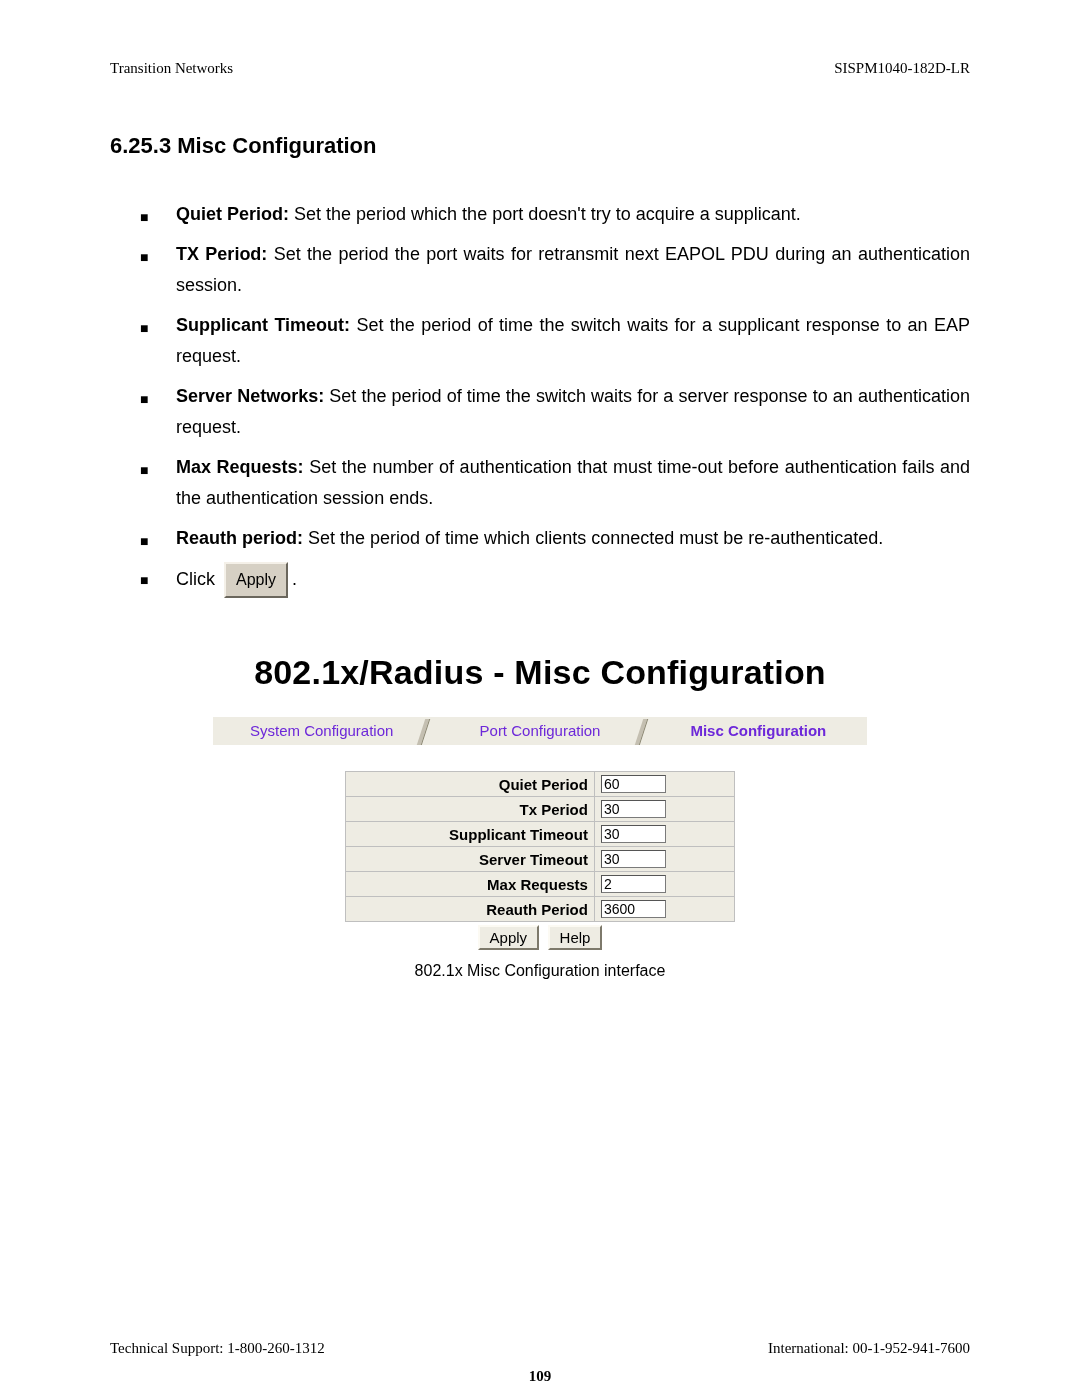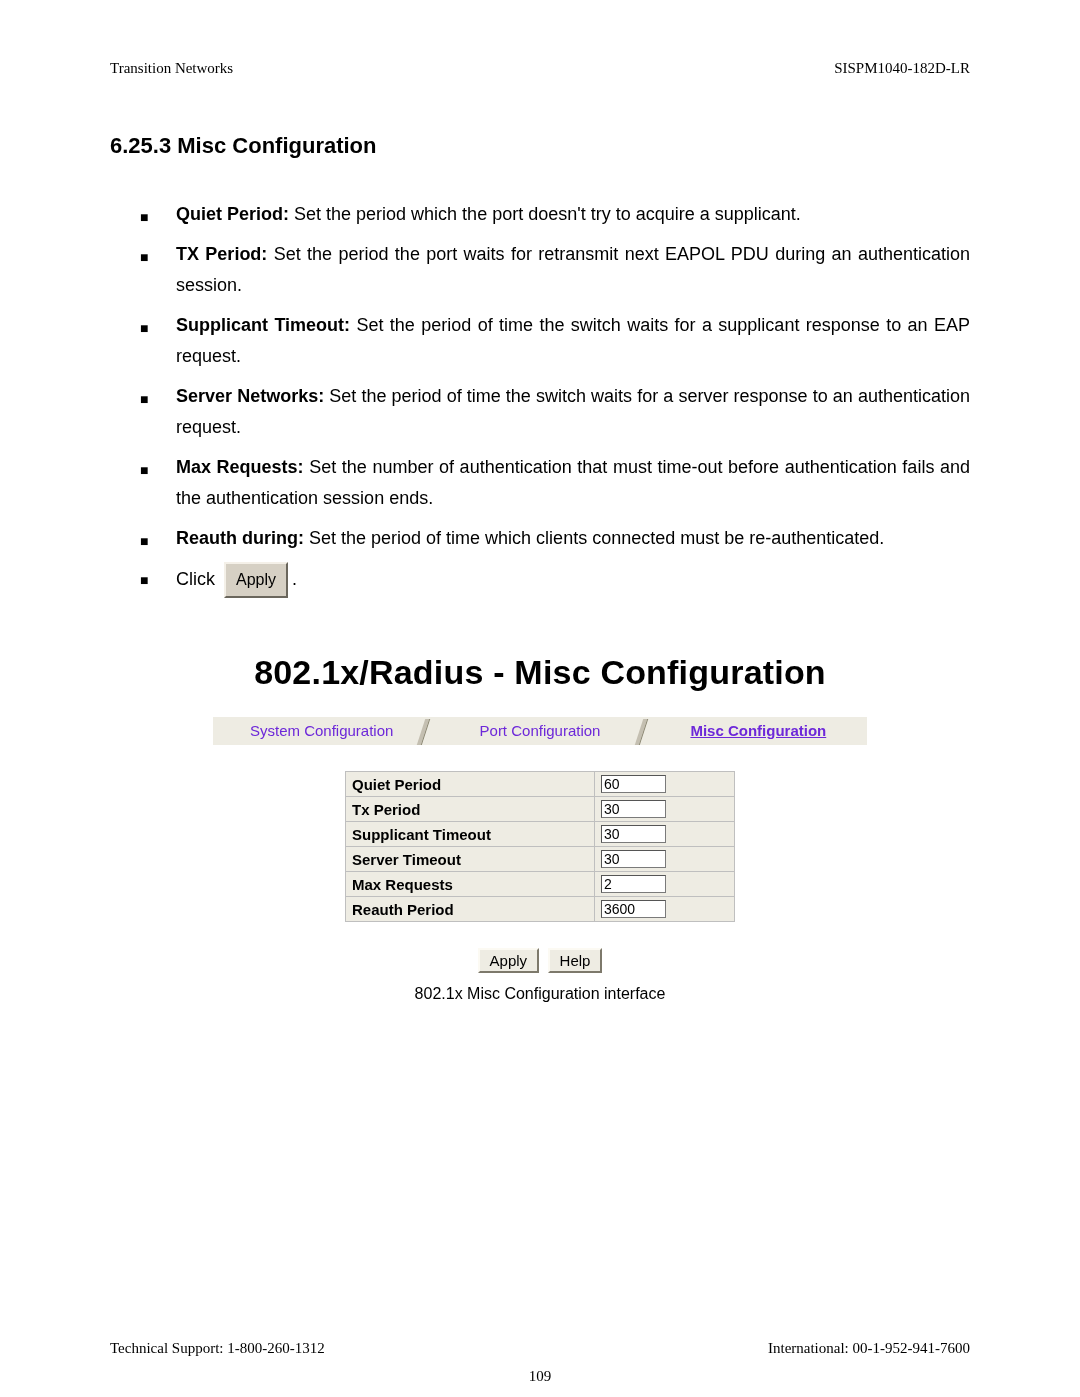--- a/index.html
+++ b/index.html
@@ -83,21 +83,20 @@
   .tab {
     flex: 1;
     background: #eeece3;
     text-align: center;
     padding: 5px 0 6px 0;
     position: relative;
     cursor: pointer;
   }
   .tab.active {
     font-weight: bold;
-    text-decoration: underline;
   }
   .tab .tab-divider {
     position: absolute;
     right: 0; top: 2px; bottom: 0; width: 8px;
   }
   .tab .tab-divider::before {
     content: "";
     position: absolute;
     left: -2px; top: 0; bottom: 0;
     border-left: 4px solid #c4bfb1;
@@ -123,41 +122,41 @@
     font-family: Verdana, Arial, sans-serif;
   }
   .config-table td {
     border: 1px solid #bfbfbf;
     background: #eeece3;
     padding: 3px 6px;
   }
   .config-table td.label-cell {
     font-weight: bold;
     font-size: 15px;
-    text-align: left;
+    text-align: right;
     width: 64%;
   }
   .config-table td.value-cell {
     width: 36%;
     text-align: left;
   }
   .config-table td.value-cell input {
     width: 65px;
     font-family: Verdana, Arial, sans-serif;
     font-size: 14px;
     padding: 0 2px;
     border: 1px solid #7a7a7a;
     border-top-color: #555;
     border-left-color: #555;
     box-sizing: border-box;
     background: #fff;
   }
   .action-row {
     text-align: center;
-    margin-top: 26px;
+    margin-top: 3px;
   }
   .ui-btn {
     font-family: Verdana, Arial, sans-serif;
     font-size: 15px;
     padding: 2px 10px;
     background: #eeece3;
     border-top: 2px solid #fcfaf3;
     border-left: 2px solid #fcfaf3;
     border-right: 2px solid #7d796b;
     border-bottom: 2px solid #7d796b;
@@ -178,20 +177,21 @@
     font-size: 15px;
     display: flex;
     justify-content: space-between;
   }
   .footer-pagenum-row {
     position: absolute;
     left: 0; right: 0; bottom: 12px;
     text-align: center;
     font-family: "Times New Roman", Times, serif;
     font-size: 15px;
+    font-weight: bold;
   }
 </style>
 </head>
 <body>
 
 <div class="page">
 
   <div class="top-header">
     <span>Transition Networks</span>
     <span>SISPM1040-182D-LR</span>
@@ -232,21 +232,21 @@
     <div class="bullet-item">
       <div class="bullet-marker">■</div>
       <div class="bullet-text">
         <b>Max Requests:</b><span> Set the number of authentication that must time-out before authentication fails and the authentication session ends.</span>
       </div>
     </div>
 
     <div class="bullet-item">
       <div class="bullet-marker">■</div>
       <div class="bullet-text">
-        <b>Reauth during:</b><span> Set the period of time which clients connected must be re-authenticated.</span>
+        <b>Reauth period:</b><span> Set the period of time which clients connected must be re-authenticated.</span>
       </div>
     </div>
 
     <div class="bullet-item">
       <div class="bullet-marker">■</div>
       <div class="bullet-text" style="text-align:left;">
         <span>Click </span><span class="inline-btn">Apply</span><span>.</span>
       </div>
     </div>
 

